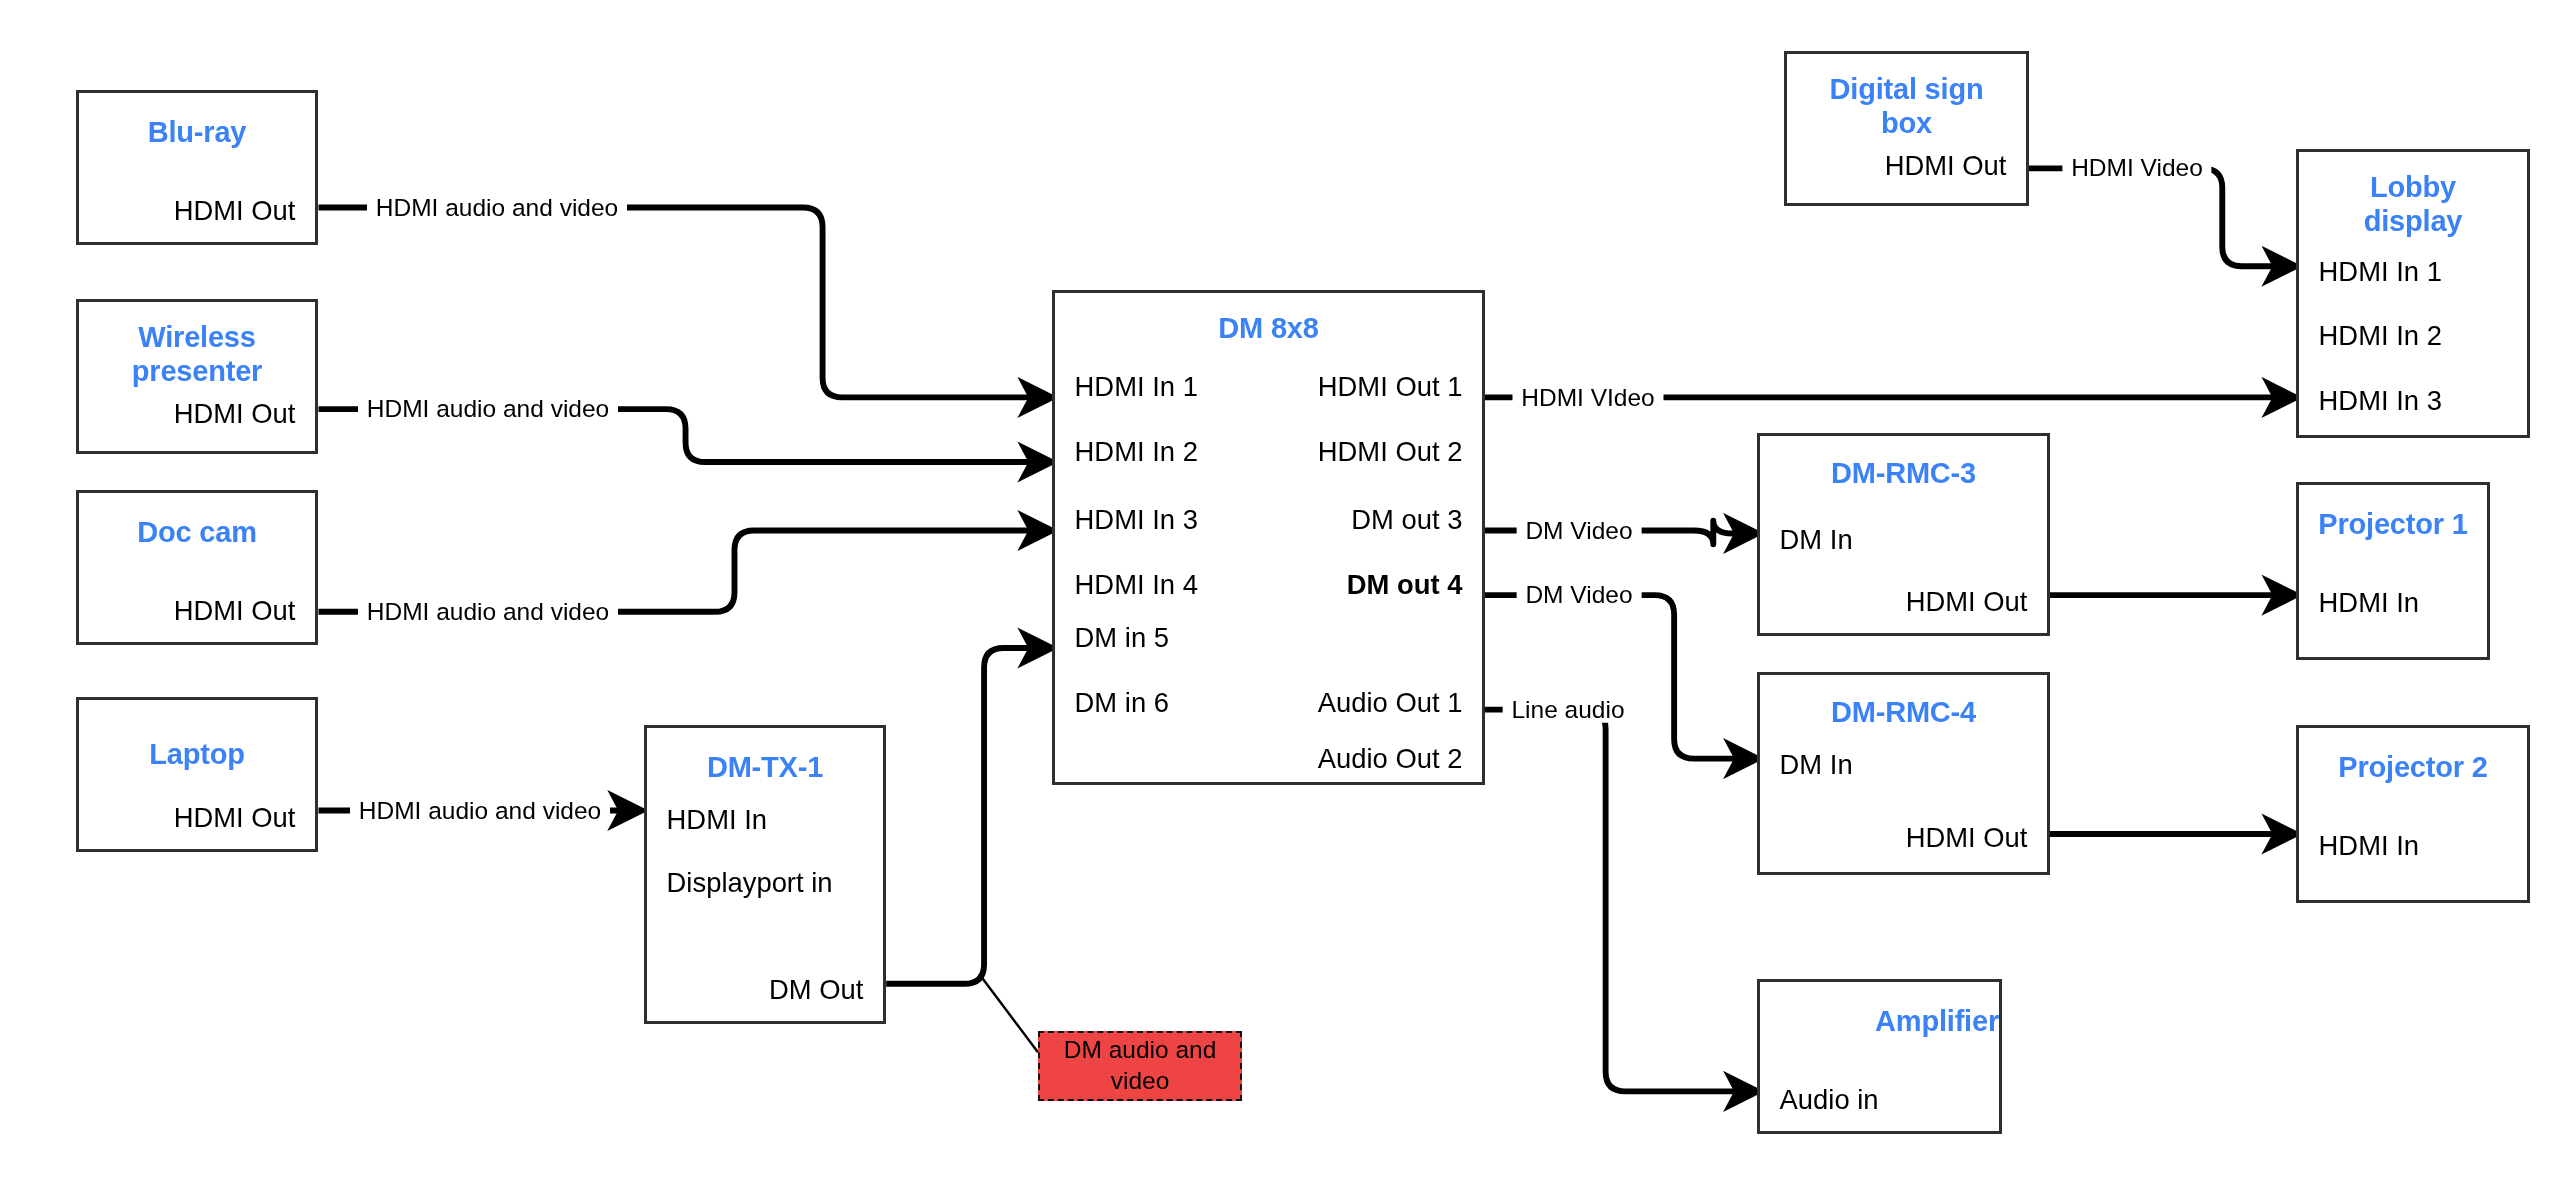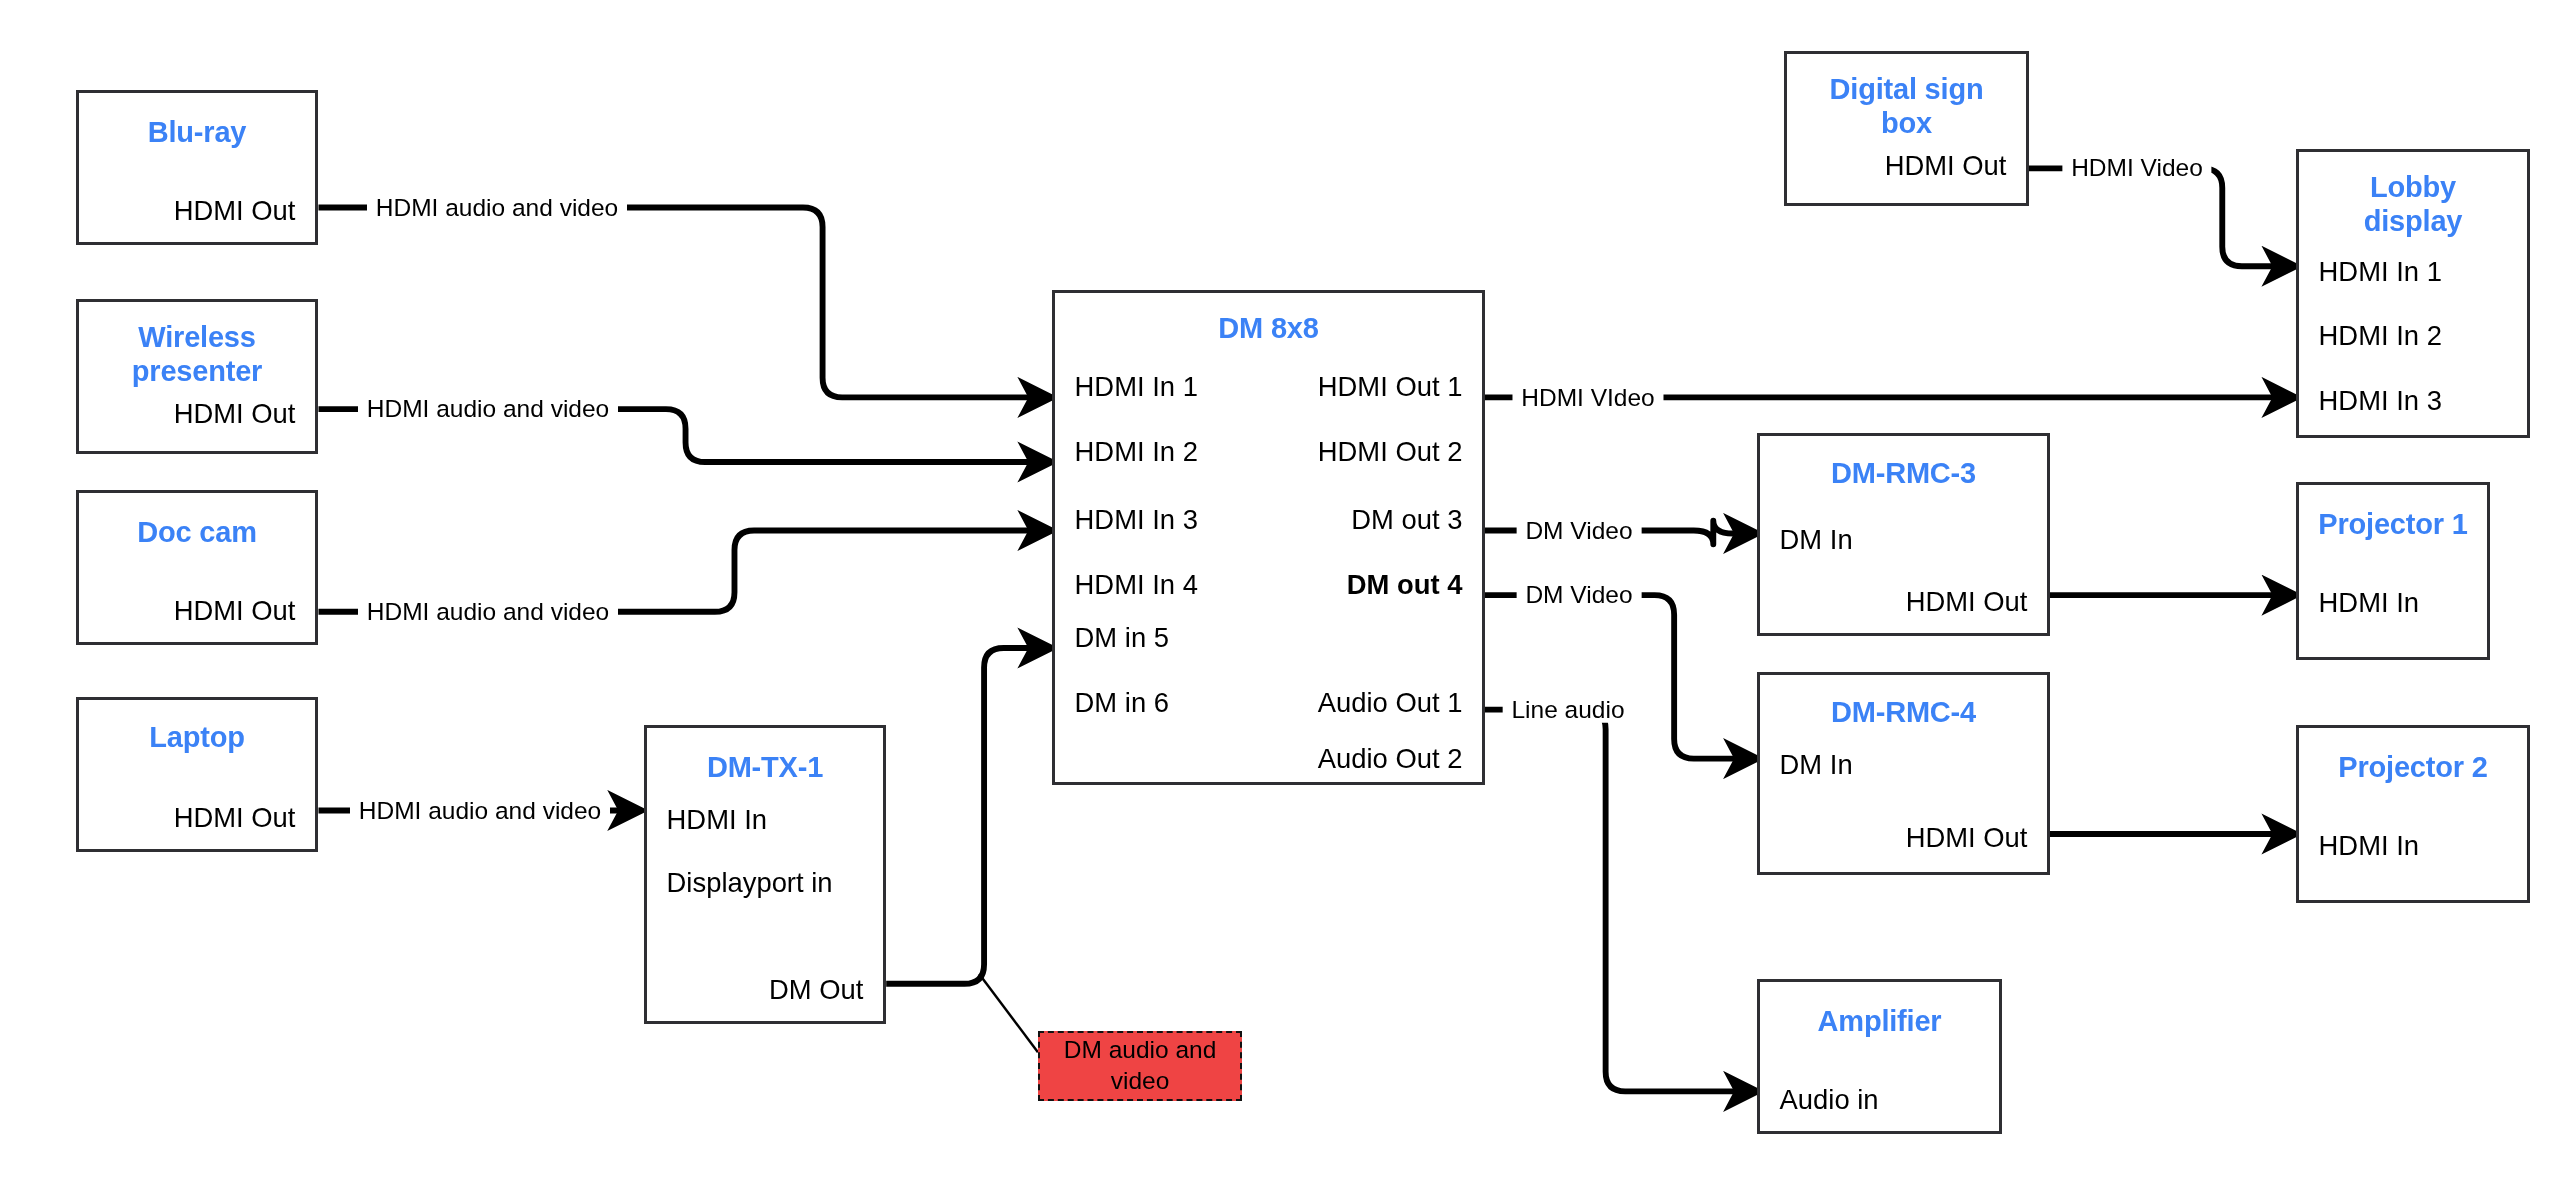--- a/index.html
+++ b/index.html
@@ -127,21 +127,21 @@
     <div class="node-title" style="top:17.6px; padding:0 21.5px;">Wireless presenter</div>
     <div class="port right" style="top:98px;">HDMI Out</div>
   </div>
 
   <div class="node" style="left:76px; top:490px; width:242px; height:155px;">
     <div class="node-title" style="top:21.5px;">Doc cam</div>
     <div class="port right" style="top:104px;">HDMI Out</div>
   </div>
 
   <div class="node" style="left:76px; top:697px; width:242px; height:155px;">
-    <div class="node-title" style="top:20px;">Laptop</div>
+    <div class="node-title" style="top:37px;">Laptop</div>
     <div class="port right" style="top:104px;">HDMI Out</div>
   </div>
 
   <div class="node" style="left:644px; top:725px; width:242px; height:299px;">
     <div class="node-title" style="top:21.5px;">DM-TX-1</div>
     <div class="port left" style="top:78px;">HDMI In</div>
     <div class="port left" style="top:141px;">Displayport in</div>
     <div class="port right" style="top:248px;">DM Out</div>
   </div>
 
@@ -189,21 +189,21 @@
     <div class="node-title" style="top:21.5px;">Projector 1</div>
     <div class="port left" style="top:104px;">HDMI In</div>
   </div>
 
   <div class="node" style="left:2296px; top:725px; width:234px; height:178px;">
     <div class="node-title" style="top:21.5px;">Projector 2</div>
     <div class="port left" style="top:104px;">HDMI In</div>
   </div>
 
   <div class="node" style="left:1757px; top:979px; width:245px; height:155px;">
-    <div class="node-title" style="top:21.5px;">Amplifier</div>
+    <div class="node-title" style="top:21.5px;text-align:right;">Amplifier</div>
     <div class="port left" style="top:104px;">Audio in</div>
   </div>
 
   <div class="callout" style="left:1038px; top:1031px; width:204px; height:70px;">
     <span>DM audio and video</span>
   </div>
 
   <div class="wire-label" style="left:497px;  top:208px;">HDMI audio and video</div>
   <div class="wire-label" style="left:488px;  top:409px;">HDMI audio and video</div>
   <div class="wire-label" style="left:488px;  top:612px;">HDMI audio and video</div>

